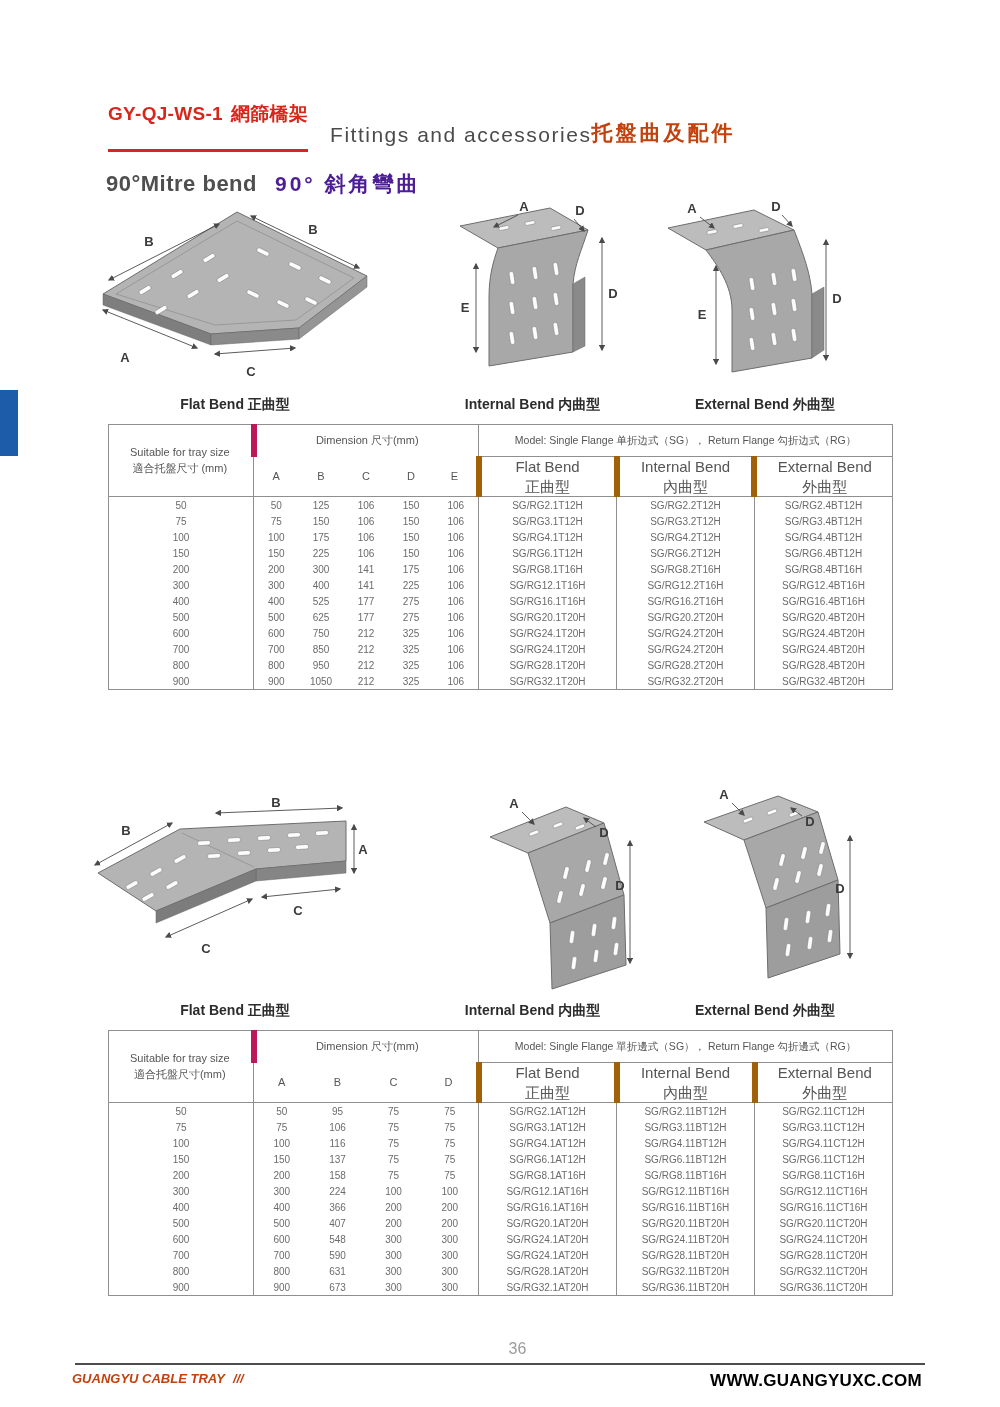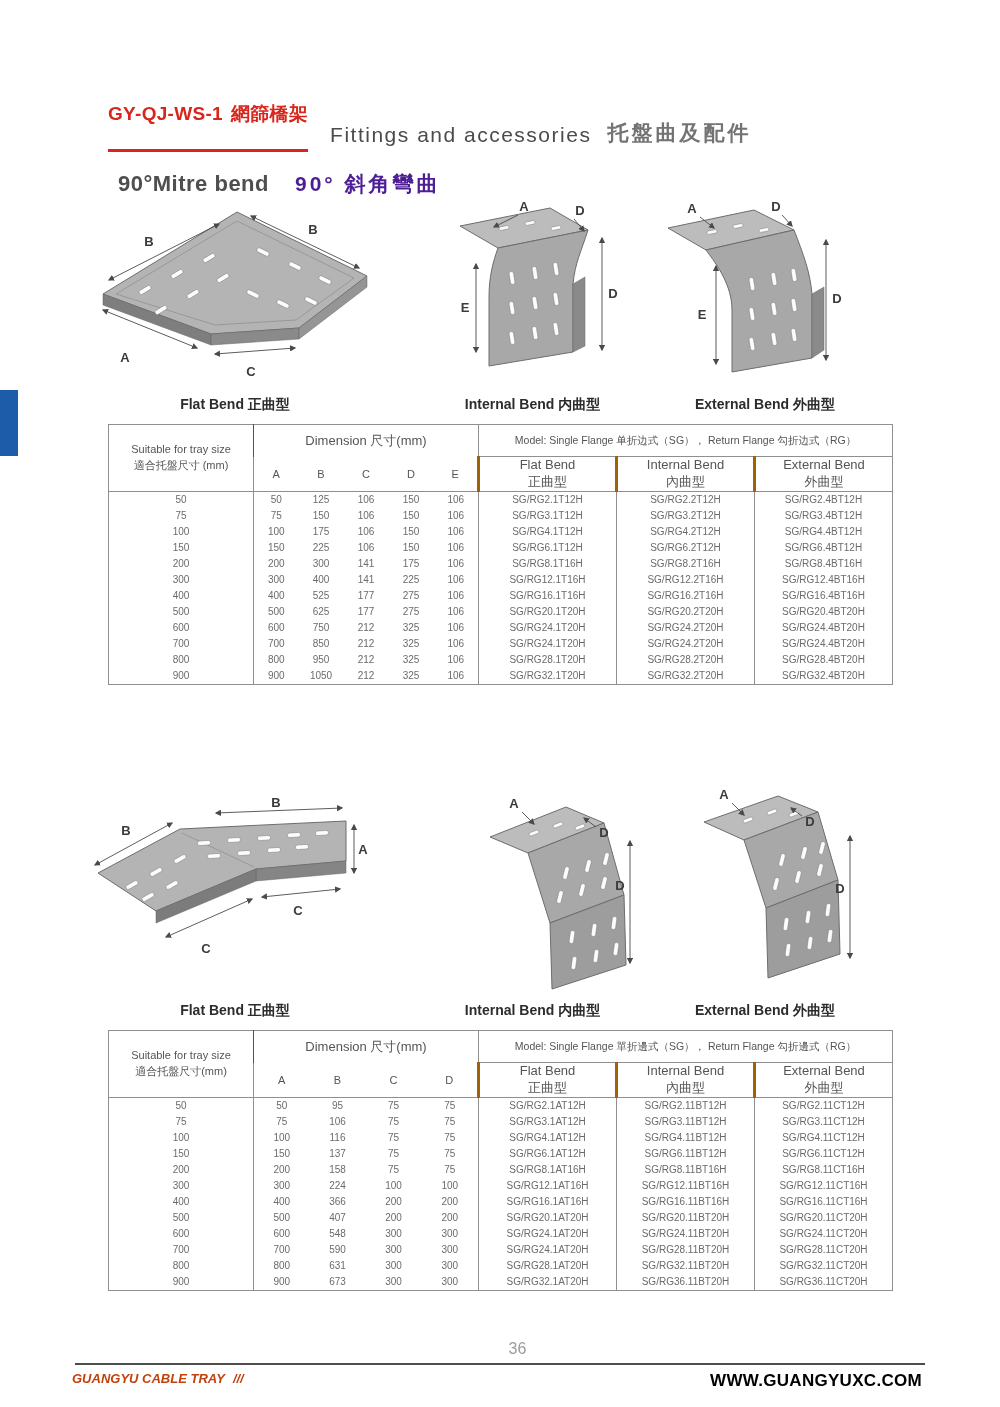--- a/index.html
+++ b/index.html
@@ -6,45 +6,45 @@
   html,body { background:#ffffff; }
   body { font-family:"Liberation Sans","DejaVu Sans",sans-serif; }
   .page { position:relative; width:1000px; height:1407px; background:#fff; overflow:hidden; }
   .side-tab { position:absolute; left:0; top:390px; width:18px; height:66px; background:#1d5ca9; }
 
   .hdr { position:absolute; top:101px; left:108px; display:flex; align-items:flex-end; }
   .brand { color:#d9261c; font-weight:bold; font-size:19px; letter-spacing:.3px;
            border-bottom:3px solid #d9261c; padding-bottom:22px; white-space:nowrap; }
   .brand .cn { margin-left:8px; }
   .hdr .title-en { color:#4b4b4b; font-size:21px; letter-spacing:1.5px; margin-left:22px; padding-bottom:5px; white-space:nowrap; }
-  .hdr .title-cn { color:#737373; font-size:21px; font-weight:bold; letter-spacing:3px; margin-left:16px; padding-bottom:5px; white-space:nowrap; }
-
-  .sec-title { position:absolute; left:118px; display:flex; align-items:baseline;gap:8px; }
+  .hdr .title-cn { color:#c2410c; font-size:21px; font-weight:bold; letter-spacing:3px; padding-bottom:5px; white-space:nowrap; }
+
+  .sec-title { position:absolute; left:106px; display:flex; align-items:baseline; }
   .sec-title .en { color:#4f4f4f; font-size:22px; font-weight:bold; letter-spacing:.5px; }
   .sec-title .cn { color:#4c1d95; font-size:21px; font-weight:bold; letter-spacing:3px; margin-left:18px; }
 
   .diagram { position:absolute; }
   .diagram text { font-size:13px; font-weight:bold; fill:#3b3b3b; }
   .face { stroke:#6d6d6d; stroke-width:1; }
   .slot { fill:#fcfcfc; stroke:#7c7c7c; stroke-width:.5; }
   .edge { stroke:#4a4a4a; stroke-width:.9; fill:none; }
   .fold { fill:none; stroke:#8d8d8d; stroke-width:.7; }
 
   .cap { position:absolute; text-align:center; font-weight:bold; font-size:14px; color:#2c2c2c; }
 
   table.spec { position:absolute; left:108px; width:785px; border-collapse:collapse; table-layout:fixed;
                border:1px solid #8f8f8f; }
   table.spec th { font-weight:normal; color:#555; text-align:center; vertical-align:middle; }
   table.spec td { color:#6b6b6b; text-align:center; vertical-align:middle; font-size:10px; padding:2.5px 0; }
   .th-tray { border-bottom:1px solid #8f8f8f; font-size:11px; line-height:1.45; }
-  .th-dimhdr { border-left:1px solid #be185d; font-size:13px; height:32px; }
+  .th-dimhdr { border-left:6px solid #be185d; font-size:11px; height:32px; }
   .th-modelhdr { border-left:1px solid #8f8f8f; border-bottom:1px solid #8f8f8f; font-size:10.5px; height:32px; }
   .th-letter { border-bottom:1px solid #8f8f8f; font-size:11px; height:30px; }
   .th-letter.first { border-left:1px solid #8f8f8f; }
-  .th-sub { border-left:3px solid #a16207; border-bottom:1px solid #8f8f8f; font-size:13px; line-height:1.3; }
+  .th-sub { border-left:6px solid #a16207; border-bottom:1px solid #8f8f8f; font-size:15px; line-height:1.3; }
   td.c-dim-first, td.c-model { border-left:1px solid #8f8f8f; }
 
   .page-num { position:absolute; top:1340px; left:0; width:100%; text-align:center; color:#9b9b9b; font-size:16px;padding-left:35px; }
   .foot-rule { position:absolute; top:1363px; left:75px; width:850px; border-top:2px solid #4d4d4d; }
   .foot-left { position:absolute; top:1371px; left:72px; color:#c2410c; font-weight:bold; font-size:13px; font-style:italic; }
   .foot-left .slashes { margin-left:8px; }
   .foot-right { position:absolute; top:1371px; right:78px; color:#000000; font-size:17px; font-weight:bold; letter-spacing:.3px; }
 </style>
 </head>
 <body>

